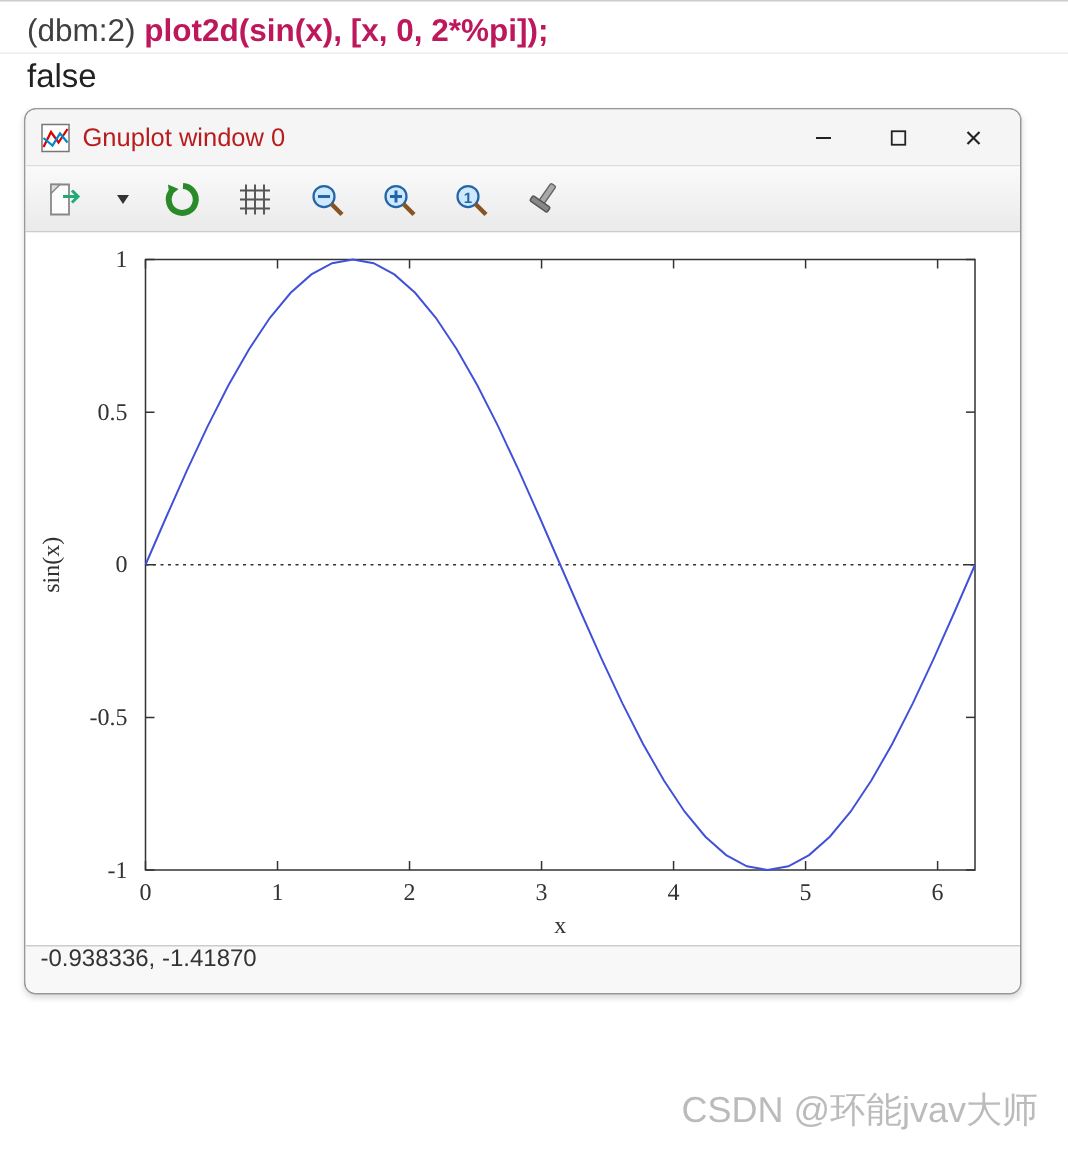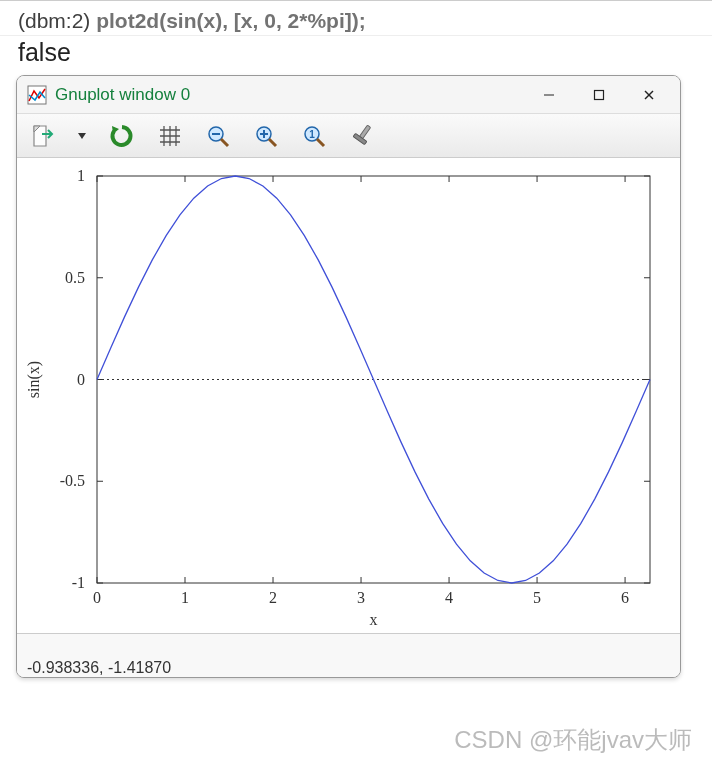--- a/index.html
+++ b/index.html
@@ -12,41 +12,41 @@
       overflow: hidden;
     }
     .command-area {
       padding: 8px 18px 2px 18px;
       font-size: 21px;
       font-family: "Segoe UI", Arial, sans-serif;
       border-top: 1px solid #ccc;
       border-bottom: 1px solid #eee;
     }
     .prompt-label { color: #404040; font-weight: 500; }
-    .command-text { color: #737373; font-weight: 700; }
-    .result-text { padding: 2px 18px 4px 18px; font-size: 25px; color: #222; }
+    .command-text { color: #be185d; font-weight: 700; }
+    .result-text { padding: 2px 18px 4px 18px; font-size: 22px; color: #222; }
     .window {
       margin: 4px 16px 0 16px;
       width: 665px;
       border: 1px solid #999;
       border-radius: 8px;
       background: #fff;
       box-shadow: 0 2px 4px rgba(0,0,0,0.15);
       overflow: hidden;
     }
     .titlebar {
       display: flex;
       align-items: center;
       height: 38px;
       padding: 0 6px 0 10px;
       background: #f5f5f5;
       border-bottom: 1px solid #ddd;
     }
     .app-icon-svg { width: 20px; height: 20px; margin-right: 8px; }
-    .title-text { flex: 1; font-size: 17px; color: #15803d; }
+    .title-text { flex: 1; font-size: 17px; color: #b91c1c; }
     .win-btns { display: flex; gap: 0; }
     .win-btn {
       width: 50px; height: 36px;
       display: flex; align-items: center; justify-content: center;
       font-size: 14px; color: #222;
     }
     .toolbar {
       display: flex;
       align-items: center;
       height: 44px;
@@ -57,24 +57,24 @@
     }
     .tool-btn { width: 30px; height: 30px; display: flex; align-items: center; justify-content: center; }
     .plot-container {
       width: 100%;
       height: 475px;
       background: #fff;
       position: relative;
     }
     .plot-svg { display: block; }
     .status-bar {
-      height: 44px;
+      height: 32px;
       padding: 0 10px;
       display: flex;
-      align-items: flex-end;
+      align-items: flex-start;
       font-size: 16px;
       color: #333;
       border-top: 1px solid #ccc;
       background: #f8f8f8;
     }
     .watermark {
       position: absolute;
       right: 20px;
       bottom: 20px;
       color: rgba(120,120,120,0.5);

